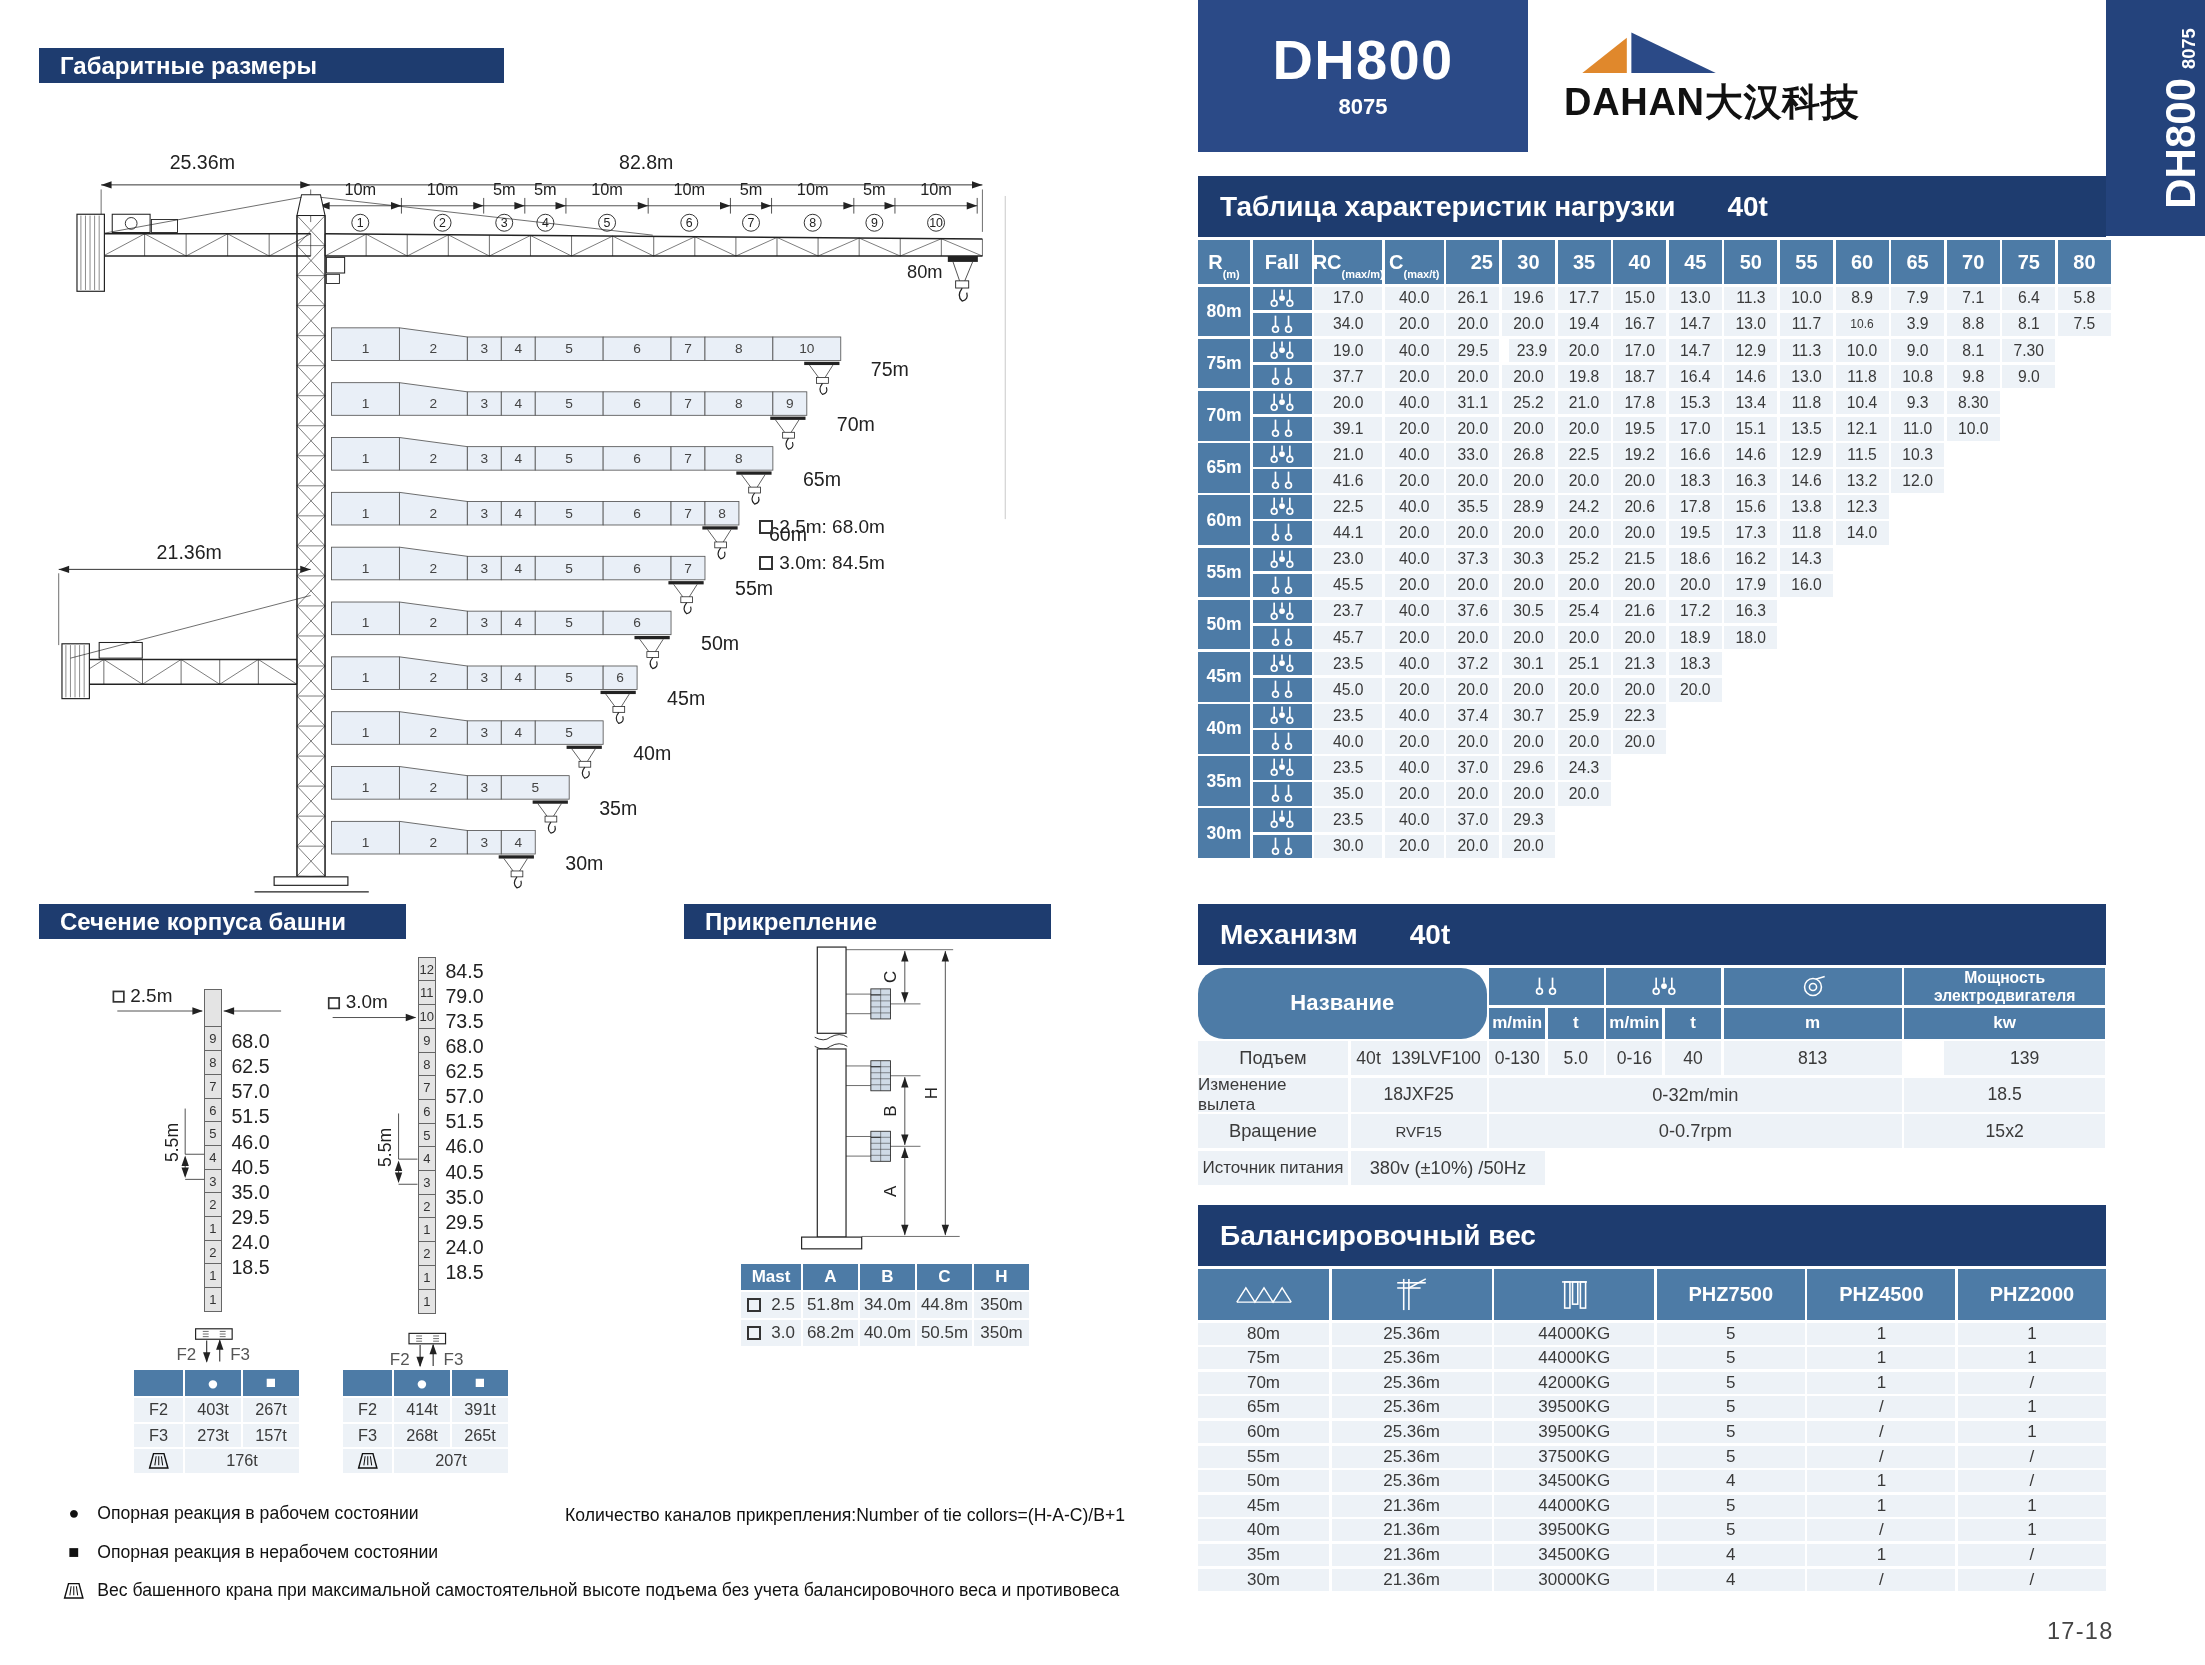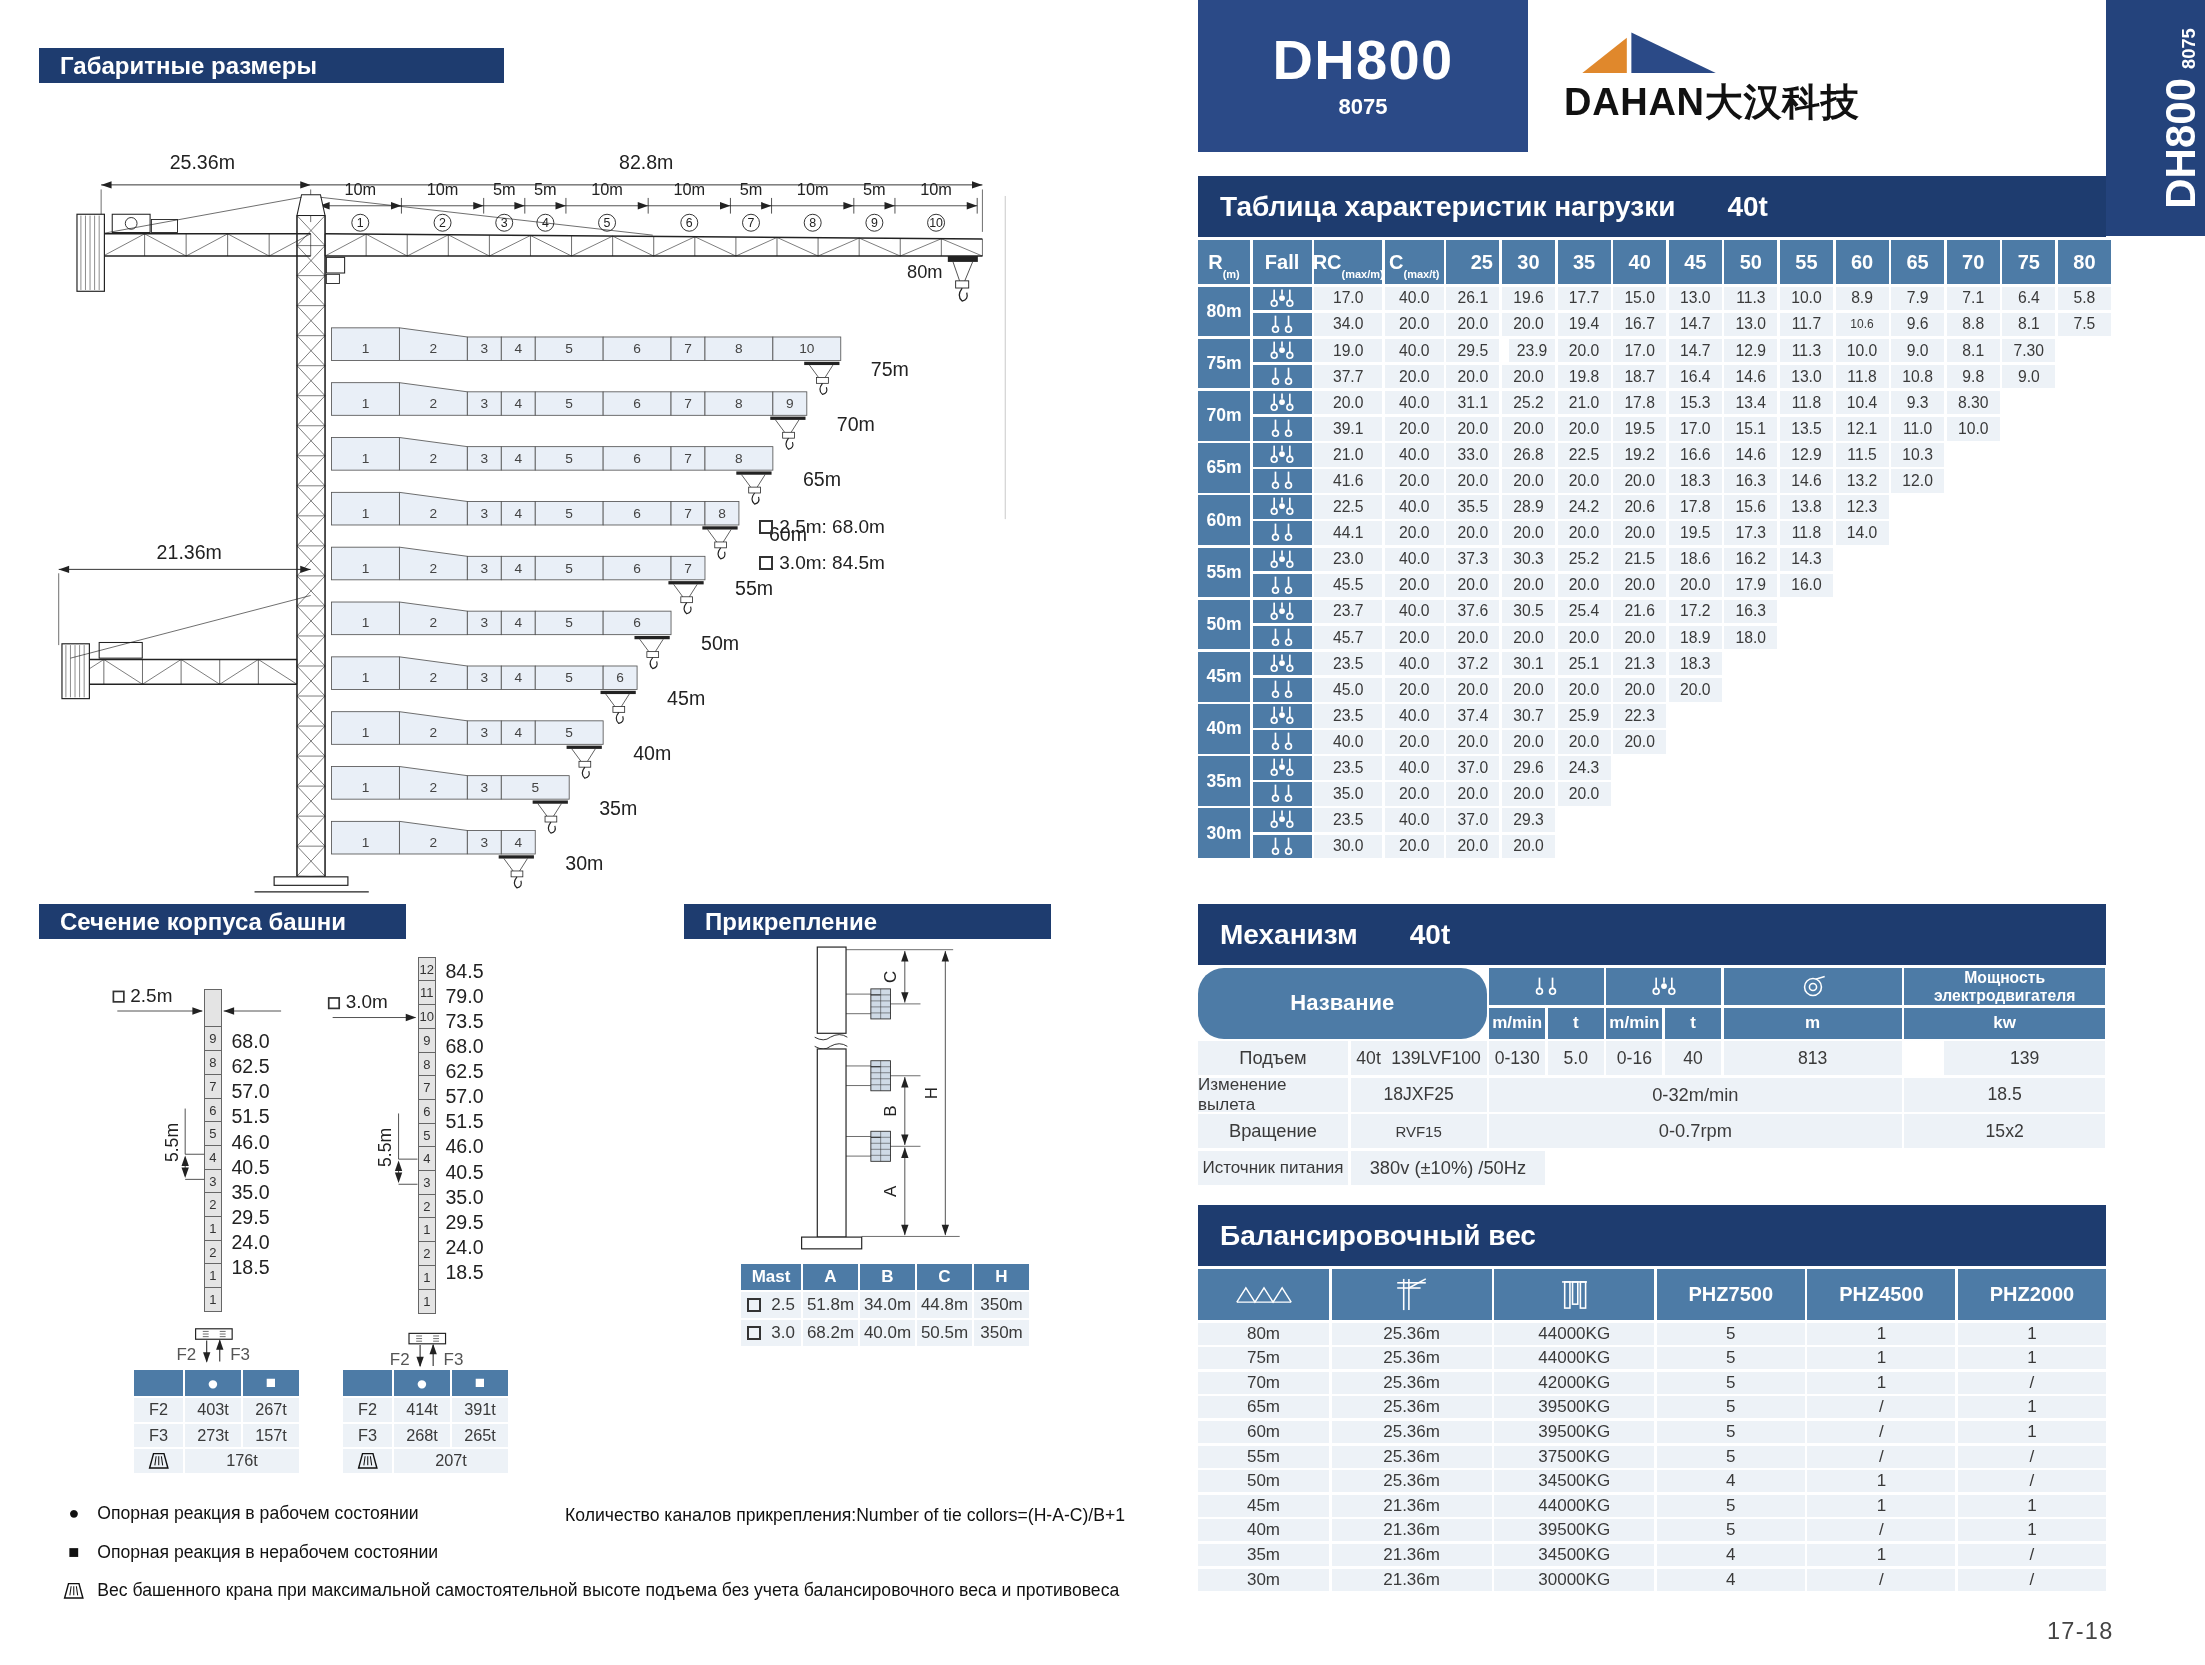--- a/index.html
+++ b/index.html
@@ -837,21 +837,21 @@
     <div class="dcell" style="height: 23.5px; font-size: 15.7px; grid-area: 3 / 3;">34.0</div>
     <div class="dcell" style="height: 23.5px; font-size: 15.7px; grid-area: 3 / 4;">20.0</div>
     <div class="dcell" style="height: 23.5px; font-size: 15.7px; grid-area: 3 / 5;">20.0</div>
     <div class="dcell" style="height: 23.5px; font-size: 15.7px; grid-area: 3 / 6;">20.0</div>
     <div class="dcell" style="height: 23.5px; font-size: 15.7px; grid-area: 3 / 7;">19.4</div>
     <div class="dcell" style="height: 23.5px; font-size: 15.7px; grid-area: 3 / 8;">16.7</div>
     <div class="dcell" style="height: 23.5px; font-size: 15.7px; grid-area: 3 / 9;">14.7</div>
     <div class="dcell" style="height: 23.5px; font-size: 15.7px; grid-area: 3 / 10;">13.0</div>
     <div class="dcell" style="height: 23.5px; font-size: 15.7px; grid-area: 3 / 11;">11.7</div>
     <div class="dcell" style="height: 23.5px; font-size: 12px; grid-area: 3 / 12;">10.6</div>
-    <div class="dcell" style="height: 23.5px; font-size: 15.7px; grid-area: 3 / 13;">9.6</div>
+    <div class="dcell" style="height: 23.5px; font-size: 15.7px; grid-area: 3 / 13;">3.9</div>
     <div class="dcell" style="height: 23.5px; font-size: 15.7px; grid-area: 3 / 14;">8.8</div>
     <div class="dcell" style="height: 23.5px; font-size: 15.7px; grid-area: 3 / 15;">8.1</div>
     <div class="dcell" style="height: 23.5px; font-size: 15.7px; grid-area: 3 / 16;">7.5</div>
     <div class="hcell" style="font-size: 17.6px; grid-area: 4 / 1 / span 2;">75m</div>
     <div class="hcell" style="height: 23.5px; grid-area: 4 / 2;">
       <svg width="30" height="23.5" viewBox="0 0 46 36">
         <g stroke="#fff" stroke-width="2.6" fill="none">
           <line x1="11" y1="4" x2="11" y2="20"></line>
           <line x1="35" y1="4" x2="35" y2="20"></line>
           <circle cx="11" cy="25" r="4.5"></circle>

